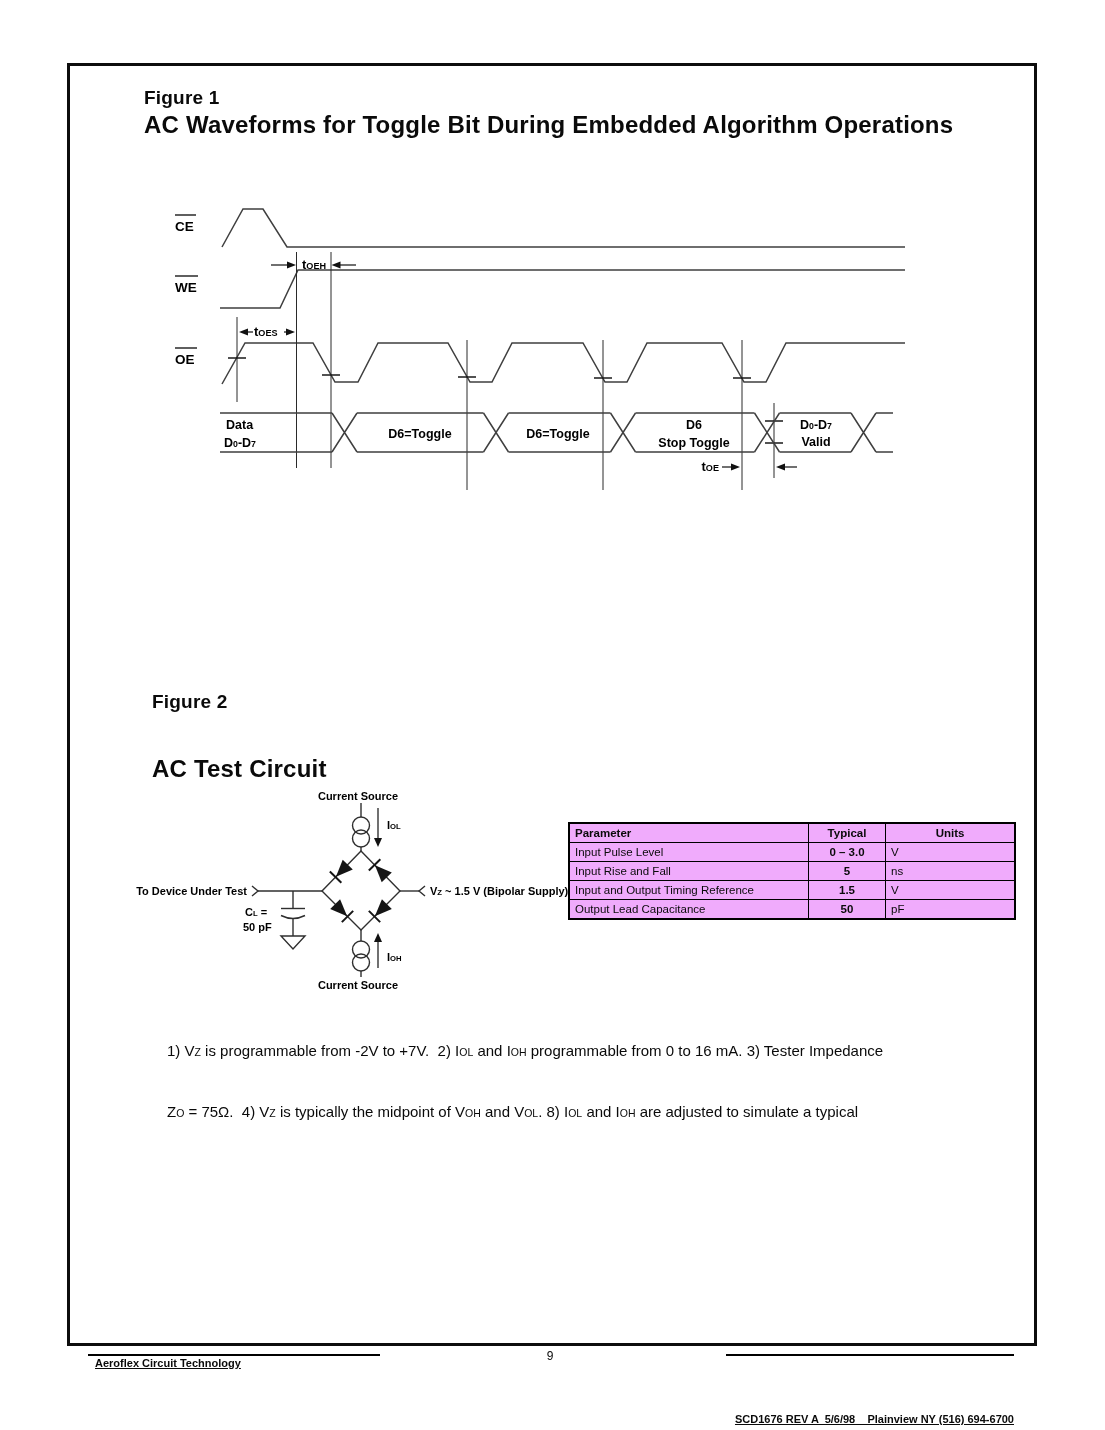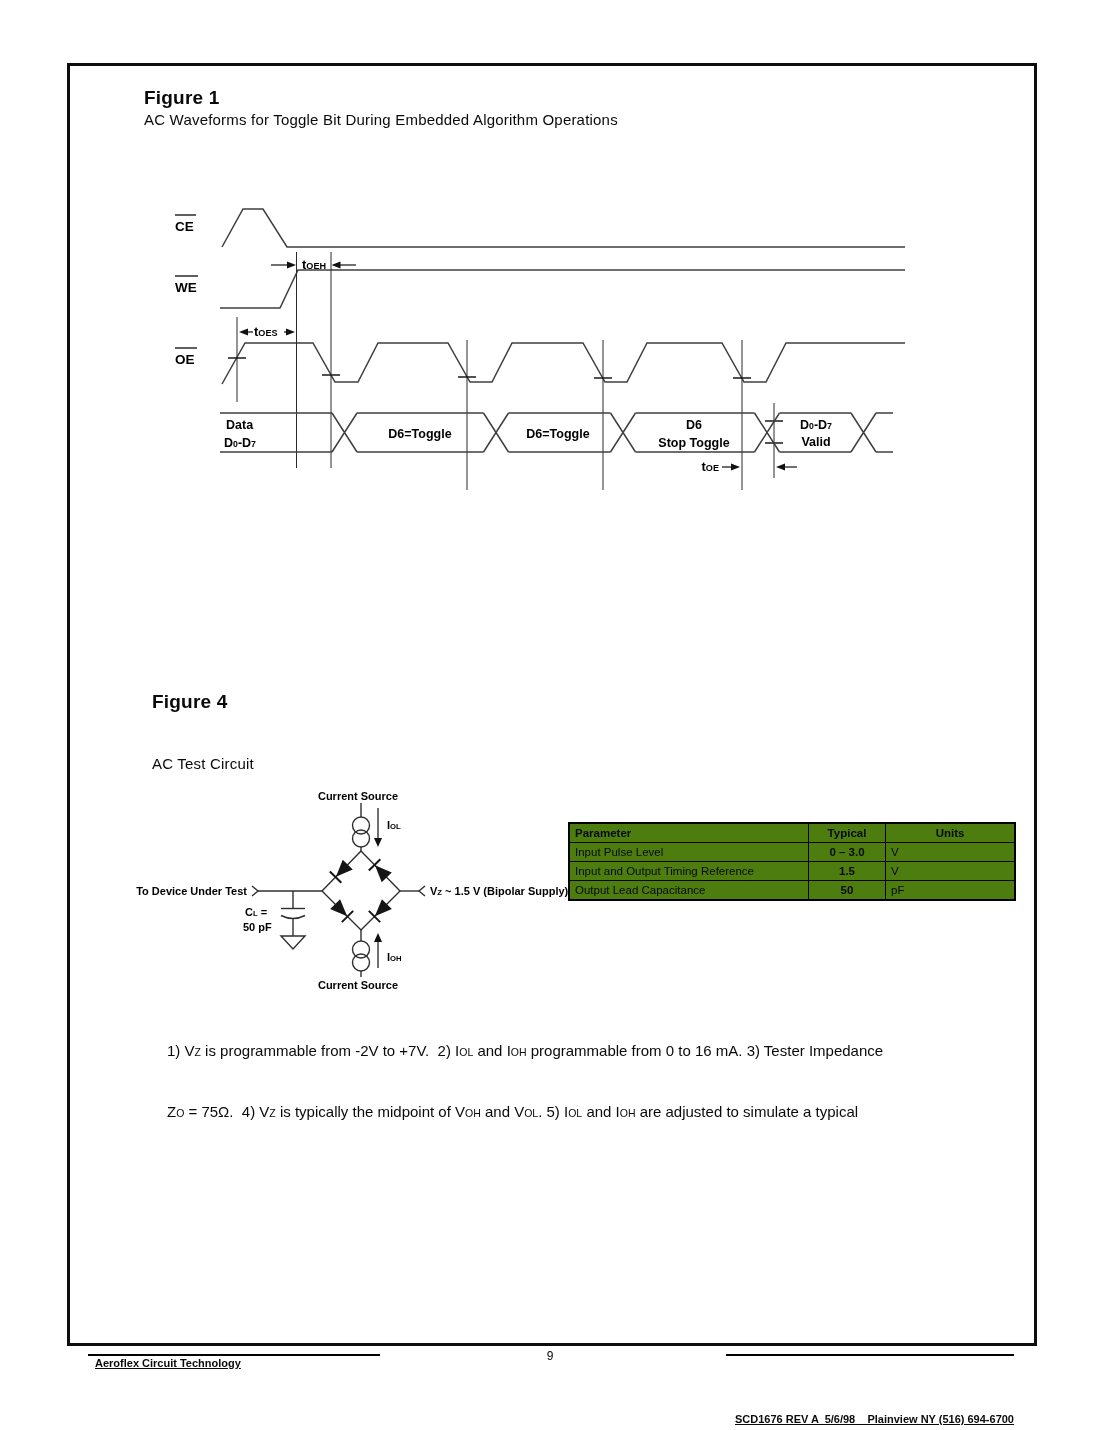--- a/index.html
+++ b/index.html
@@ -2,37 +2,37 @@
 <html><head>
 <meta charset="utf-8">
 <style>
   html,body{margin:0;padding:0;background:#ffffff;}
   .page{position:relative;width:1105px;height:1430px;background:#ffffff;
         font-family:"Liberation Sans",sans-serif;color:#0a0a0a;overflow:hidden;}
   .page-border{position:absolute;left:67px;top:63px;width:970px;height:1283px;
         border:3px solid #0d0d0d;box-sizing:border-box;}
   .abs{position:absolute;}
   .fig-label{font-size:19px;font-weight:bold;letter-spacing:0.2px;}
-  .fig-title{font-size:15px;font-weight:normal;letter-spacing:0.2px;}
+  .fig-title{font-size:24px;font-weight:bold;letter-spacing:0.2px;}
   svg{position:absolute;left:0;top:0;}
   svg text{font-family:"Liberation Sans",sans-serif;fill:#000;}
   .sig{font-size:13.5px;font-weight:bold;}
   .bus{font-size:12.5px;font-weight:bold;}
   .tim{font-size:13px;font-weight:bold;}
   .ckt{font-size:11px;font-weight:bold;}
   .sub{font-size:70%;}
   .wave{stroke:#3f3f3f;stroke-width:1.5;fill:none;}
   .ref{stroke:#2a2a2a;stroke-width:1;fill:none;}
   .tick{stroke:#1a1a1a;stroke-width:1.4;fill:none;}
   .dim{stroke:#111;stroke-width:1.2;fill:none;}
   .head{fill:#111;stroke:none;}
   .cline{stroke:#2f2f2f;stroke-width:1.4;fill:none;}
   .diode{fill:#151515;stroke:none;}
   .dbar{stroke:#151515;stroke-width:2;fill:none;}
-  .params{border-collapse:collapse;border:2.5px solid #000;background:#4d7c0f;
+  .params{border-collapse:collapse;border:2.5px solid #000;background:#f0abfc;
         font-size:11.5px;table-layout:fixed;}
   .params th,.params td{border:1.5px solid #000;padding:1px 5px;height:16px;
         overflow:hidden;white-space:nowrap;}
   .params th{font-weight:bold;}
   .c-param{width:228px;text-align:left;}
   .c-typ{width:66px;text-align:center;font-weight:bold;}
   .c-units{width:118px;}
   .notes{font-size:15px;line-height:20px;white-space:pre;}
   .frule{position:absolute;height:1.5px;background:#000;}
   .ftext{font-size:11px;font-weight:bold;white-space:pre;text-decoration:underline;}
@@ -41,21 +41,21 @@
 </head>
 <body>
 
 <div class="page">
 
   <div class="page-border"></div>
 
   <div class="abs fig-label" style="left:144px;top:87px;">Figure 1</div>
   <div class="abs fig-title" style="left:144px;top:111px;">AC Waveforms for Toggle Bit During Embedded Algorithm Operations</div>
 
-  <div class="abs fig-label" style="left:152px;top:691px;">Figure 4</div>
+  <div class="abs fig-label" style="left:152px;top:691px;">Figure 2</div>
   <div class="abs fig-title" style="left:152px;top:715px;margin-top:40px;">AC Test Circuit</div>
 
   <svg width="1105" height="1430" viewBox="0 0 1105 1430">
 
     <g>
 
       <line class="tick" x1="175" y1="215" x2="196" y2="215"></line>
       <text class="sig" x="175" y="231">CE</text>
       <line class="tick" x1="175" y1="276" x2="198" y2="276"></line>
       <text class="sig" x="175" y="292">WE</text>
@@ -194,35 +194,40 @@
         <th class="c-units">Units</th>
       </tr>
     </thead>
     <tbody>
       <tr>
         <td class="c-param">Input Pulse Level</td>
         <td class="c-typ">0 – 3.0</td>
         <td class="c-units">V</td>
       </tr>
       <tr>
+        <td class="c-param">Input Rise and Fall</td>
+        <td class="c-typ">5</td>
+        <td class="c-units">ns</td>
+      </tr>
+      <tr>
         <td class="c-param">Input and Output Timing Reference</td>
         <td class="c-typ">1.5</td>
         <td class="c-units">V</td>
       </tr>
       <tr>
         <td class="c-param">Output Lead Capacitance</td>
         <td class="c-typ">50</td>
         <td class="c-units">pF</td>
       </tr>
     </tbody>
   </table>
 
   <div class="abs notes" style="left:167px;top:1001px;width:810px;">
     <div><span>1) V</span><span class="sub">Z</span><span> is programmable from -2V to +7V.  2) I</span><span class="sub">OL</span><span> and I</span><span class="sub">OH</span><span> programmable from 0 to 16 mA. 3) Tester Impedance</span></div>
-    <div><span>Z</span><span class="sub">O</span><span> = 75Ω.  4) V</span><span class="sub">Z</span><span> is typically the midpoint of V</span><span class="sub">OH</span><span> and V</span><span class="sub">OL</span><span>. 5) I</span><span class="sub">OL</span><span> and I</span><span class="sub">OH</span><span> are adjusted to simulate a typical</span></div>
+    <div><span>Z</span><span class="sub">O</span><span> = 75Ω.  4) V</span><span class="sub">Z</span><span> is typically the midpoint of V</span><span class="sub">OH</span><span> and V</span><span class="sub">OL</span><span>. 8) I</span><span class="sub">OL</span><span> and I</span><span class="sub">OH</span><span> are adjusted to simulate a typical</span></div>
   </div>
 
   <div class="frule" style="left:88px;top:1354px;width:292px;"></div>
   <div class="abs ftext" style="left:95px;top:1357px;">Aeroflex Circuit Technology</div>
   <div class="abs pagenum" style="left:530px;top:1349px;width:40px;text-align:center;">9</div>
   <div class="frule" style="left:726px;top:1354px;width:288px;"></div>
   <div class="abs ftext" style="left:704px;top:1413px;width:310px;text-align:right;">SCD1676 REV A  5/6/98    Plainview NY (516) 694-6700</div>
 
 </div>
 

